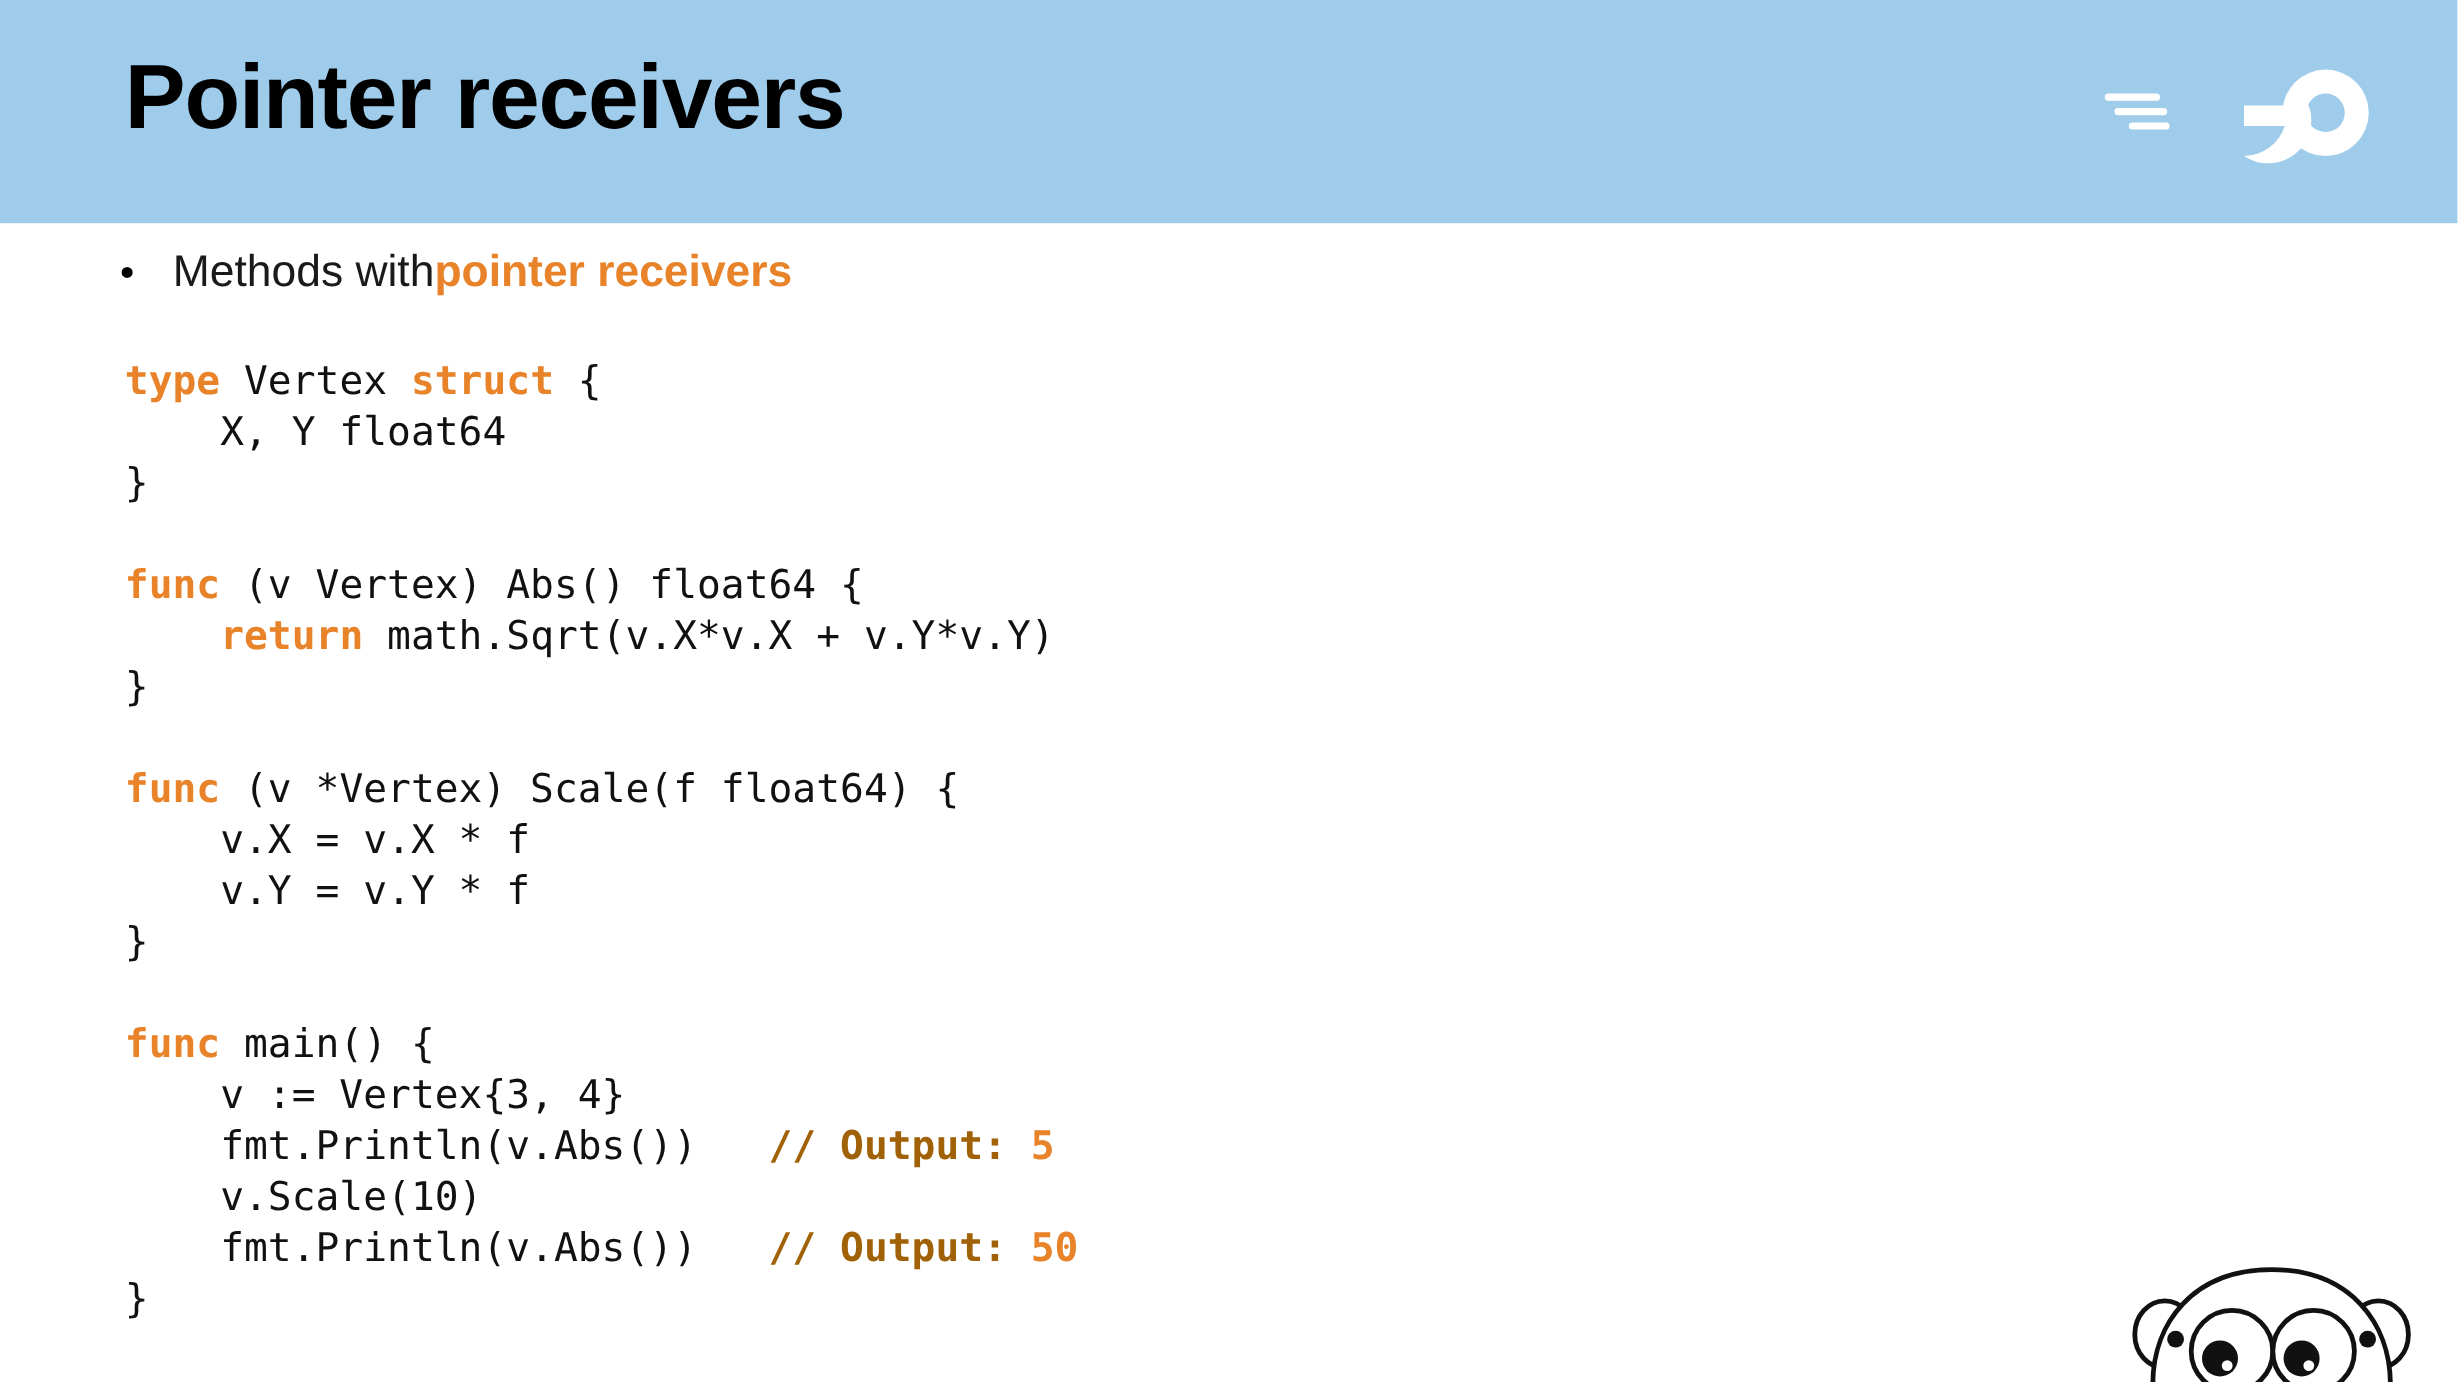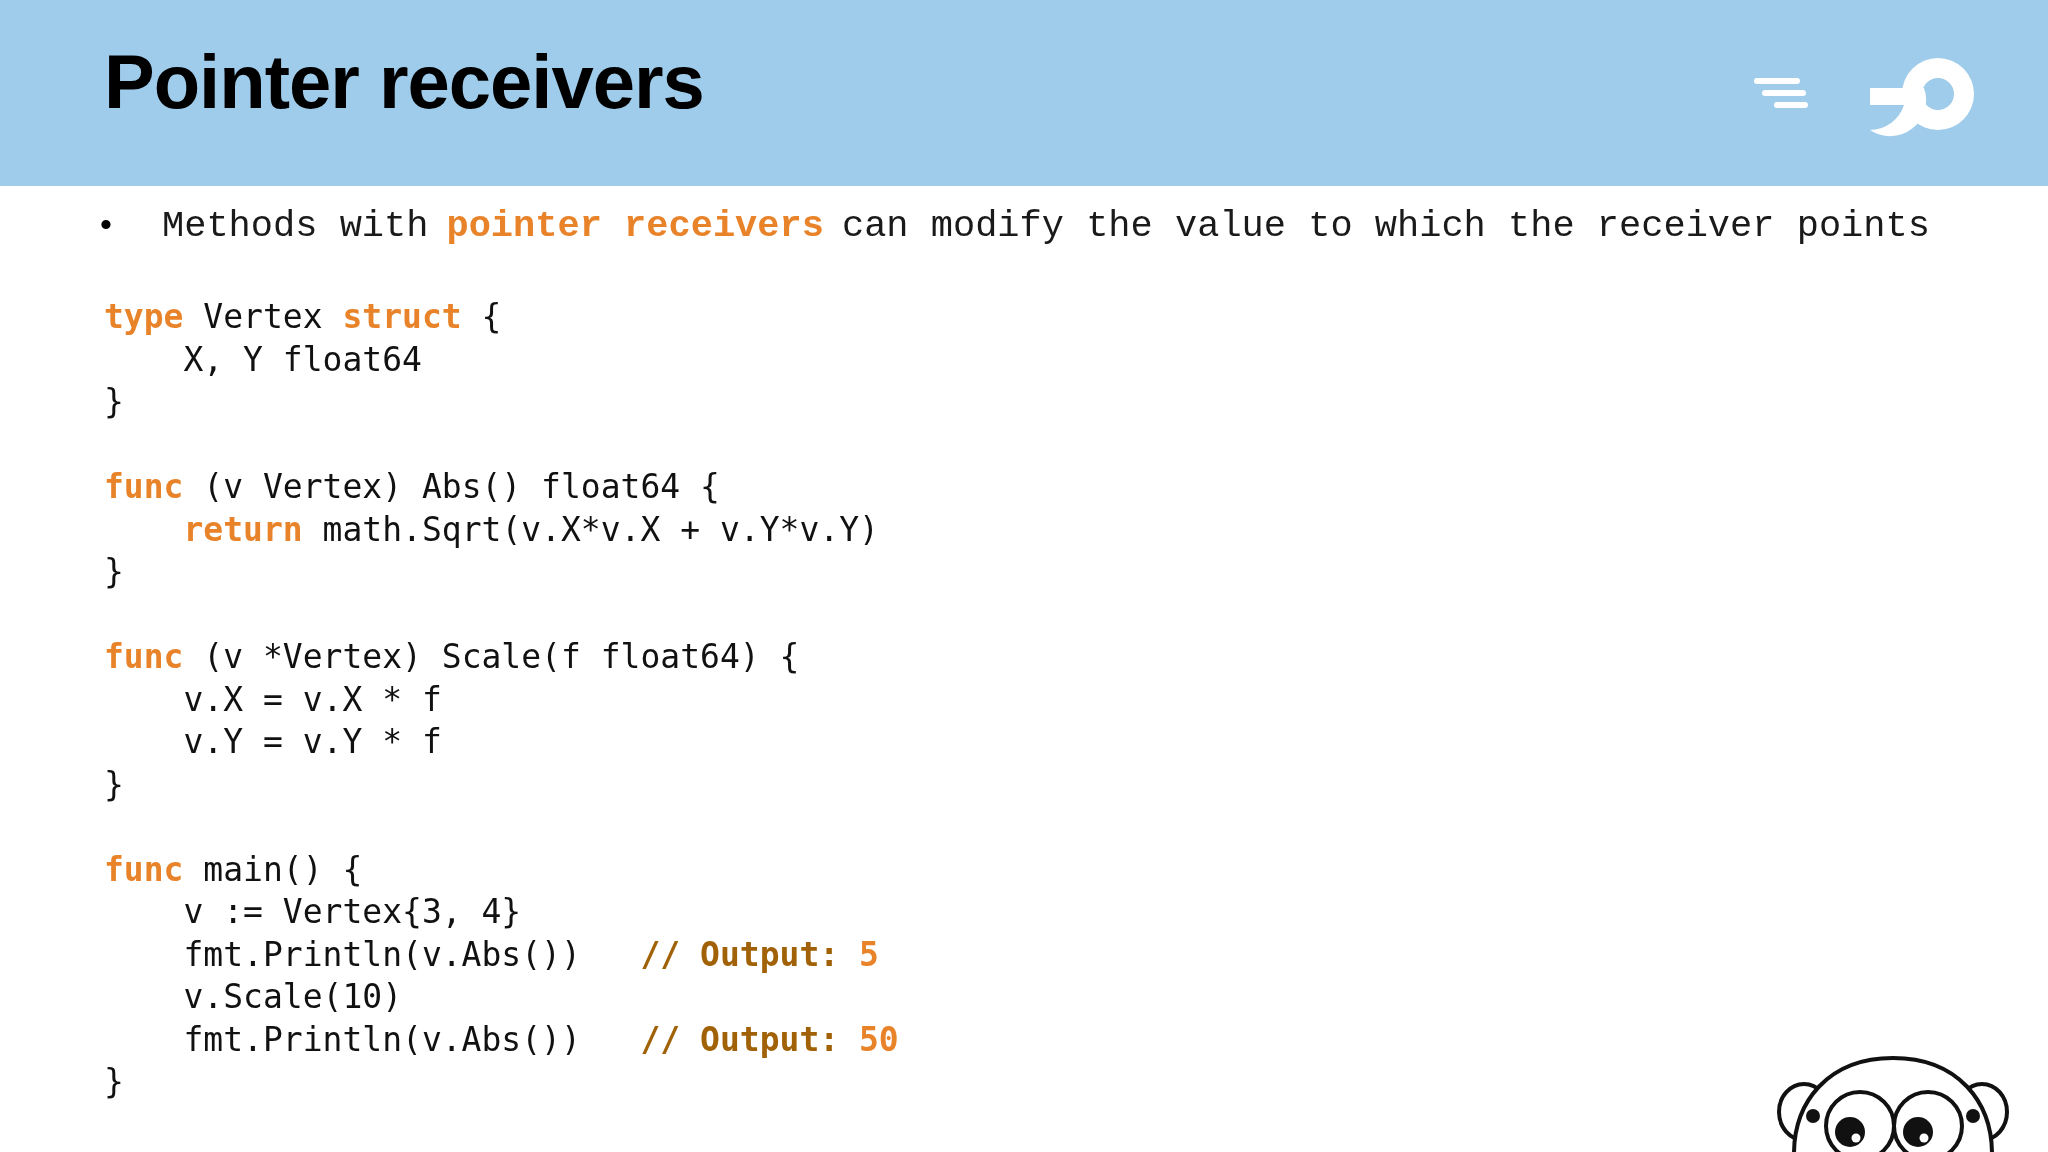--- a/index.html
+++ b/index.html
@@ -56,25 +56,24 @@
     white-space: nowrap;
   }
   #bullet-dot {
     font-size: 34px;
     line-height: 1;
     color: #000;
     width: 44px;
     display: inline-block;
   }
   .bullet-text {
-    font-family: Liberation Mono, monospace;
+    font-family: Liberation Sans, sans-serif;
     font-size: 37px;
     color: #1a1a1a;
     line-height: 1.1;
-    margin-left: 18px;
   }
   .bullet-hl {
     color: #E8832A;
     font-weight: bold;
   }
 
   
   #code-block {
     position: absolute;
     left: 104px;
@@ -140,21 +139,20 @@
 
     <path d="M186 10 a36 36 0 1 1 0 72 a36 36 0 1 1 0 -72 z
              M186 30 a16 16 0 1 0 0 32 a16 16 0 0 0 0 -32 z" fill="#FFFFFF" fill-rule="evenodd"></path>
   </svg>
 </div>
 
 <div id="bullet-row">
   <span id="bullet-dot">•</span>
   <span class="bullet-text">Methods with </span>
     <span class="bullet-text bullet-hl">pointer receivers</span>
-    <span class="bullet-text"> can modify the value to which the receiver points</span>
 </div>
 
 <div id="code-block"><div class="code-line"><span class="kw">type</span><span> Vertex </span><span class="kw">struct</span><span> {</span></div><div class="code-line"><span>    X, Y float64</span></div><div class="code-line"><span>}</span></div><div class="blank-line">&nbsp;</div><div class="code-line"><span class="kw">func</span><span> (v Vertex) Abs() float64 {</span></div><div class="code-line"><span>    </span><span class="kw">return</span><span> math.Sqrt(v.X*v.X + v.Y*v.Y)</span></div><div class="code-line"><span>}</span></div><div class="blank-line">&nbsp;</div><div class="code-line"><span class="kw">func</span><span> (v *Vertex) Scale(f float64) {</span></div><div class="code-line"><span>    v.X = v.X * f</span></div><div class="code-line"><span>    v.Y = v.Y * f</span></div><div class="code-line"><span>}</span></div><div class="blank-line">&nbsp;</div><div class="code-line"><span class="kw">func</span><span> main() {</span></div><div class="code-line"><span>    v := Vertex{3, 4}</span></div><div class="code-line"><span>    fmt.Println(v.Abs())   </span><span class="cmt">// Output: </span><span class="cmt-val">5</span></div><div class="code-line"><span>    v.Scale(10)</span></div><div class="code-line"><span>    fmt.Println(v.Abs())   </span><span class="cmt">// Output: </span><span class="cmt-val">50</span></div><div class="code-line"><span>}</span></div></div>
 
 <div id="gopher">
   <svg viewBox="0 0 250 150" width="250" height="150" aria-hidden="true">
     <g fill="#FFFFFF" stroke="#111111" stroke-width="4" stroke-linecap="round" stroke-linejoin="round">
 
       <ellipse cx="36" cy="62" rx="25" ry="28"></ellipse>
 

